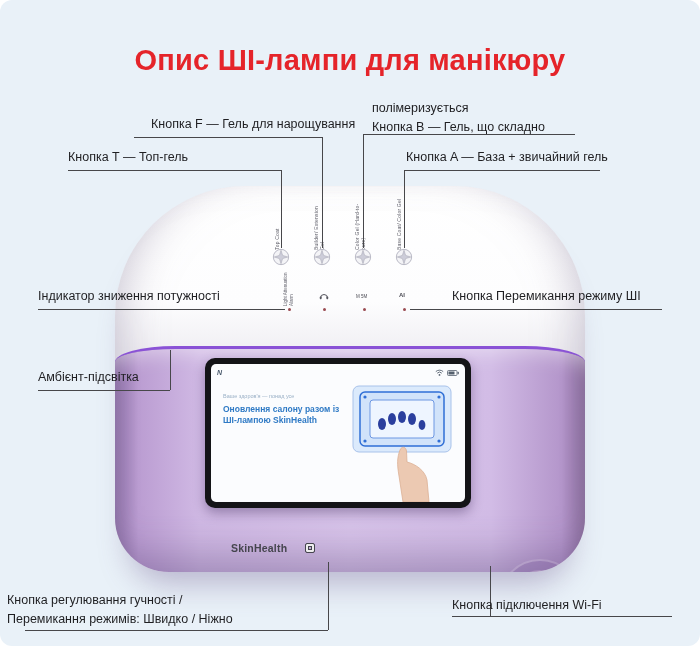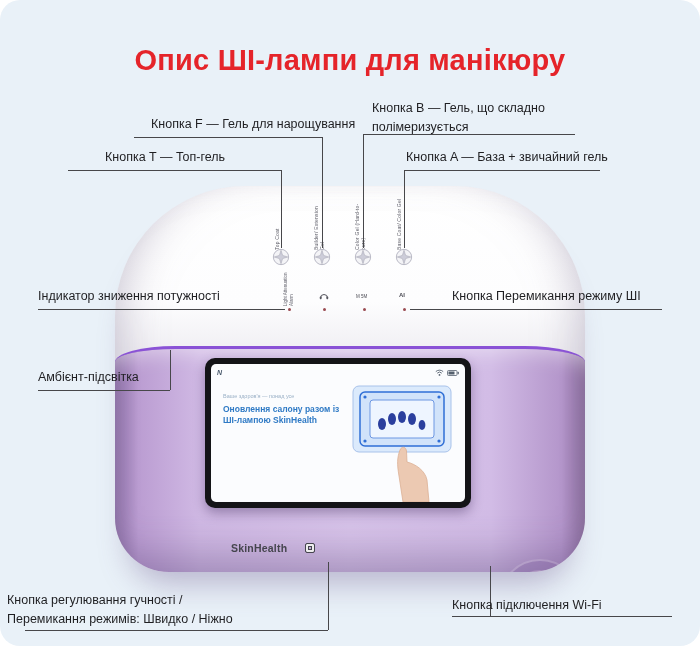--- a/index.html
+++ b/index.html
@@ -1,18 +1,18 @@
 <!DOCTYPE html>
 <html><head>
 <meta charset="utf-8">
 <style>
   html,body{margin:0;padding:0;background:#ffffff;}
   .canvas{
     position:relative;width:700px;height:646px;background:#e9f1f8;
-    border-radius:20px;overflow:hidden;
+    border-radius:12px;overflow:hidden;
     font-family:"Liberation Sans","DejaVu Sans",sans-serif;
   }
   .title{
     position:absolute;top:44px;left:0;width:100%;text-align:center;
     font-size:29px;font-weight:700;color:#e5242a;letter-spacing:0.2px;
   }
   .callout{position:absolute;font-size:12.5px;color:#1f1f22;white-space:nowrap;z-index:6;line-height:19px;}
   .hline{position:absolute;height:1px;background:#47474a;z-index:5;}
   .vline{position:absolute;width:1px;background:#47474a;z-index:5;}
 
@@ -79,24 +79,24 @@
 </style>
 </head>
 <body>
 
 <div class="canvas">
 
   <div class="title">Опис ШІ-лампи для манікюру</div>
 
   <div class="callout" style="left:151px;top:115px;">Кнопка F — Гель для нарощування</div>
   <div class="callout" style="left:372px;top:99px;">
+    <div>полімеризується</div>
     <div>Кнопка B — Гель, що складно</div>
-    <div>полімеризується</div>
   </div>
-  <div class="callout" style="left:68px;top:148px;margin-left:37px;">Кнопка T — Топ-гель</div>
+  <div class="callout" style="left:68px;top:148px;">Кнопка T — Топ-гель</div>
   <div class="callout" style="left:406px;top:148px;">Кнопка A — База + звичайний гель</div>
   <div class="callout" style="left:38px;top:287px;">Індикатор зниження потужності</div>
   <div class="callout" style="left:452px;top:287px;text-align:right;">Кнопка Перемикання режиму ШІ</div>
   <div class="callout" style="left:38px;top:368px;">Амбієнт-підсвітка</div>
   <div class="callout" style="left:7px;top:591px;">
     <div>Кнопка регулювання гучності /</div>
     <div>Перемикання режимів: Швидко / Ніжно</div>
   </div>
   <div class="callout" style="left:452px;top:596px;">Кнопка підключення Wi-Fi</div>
 

